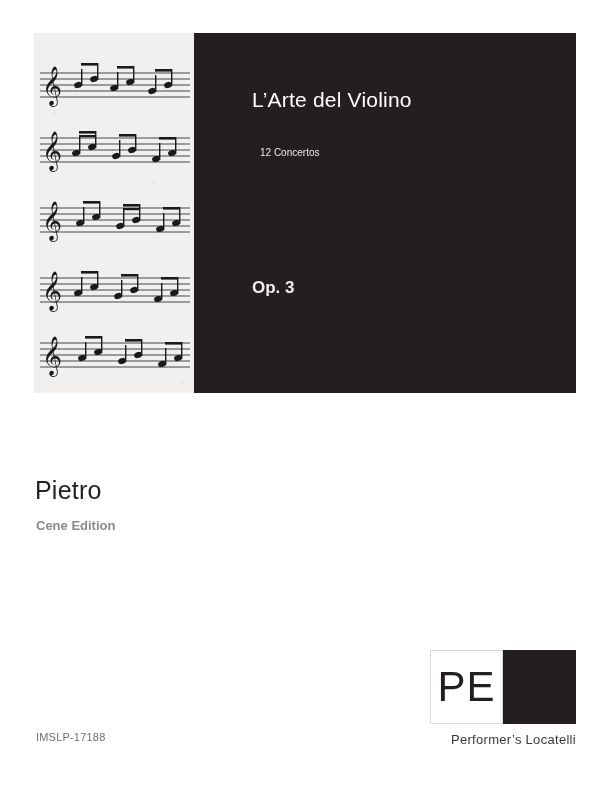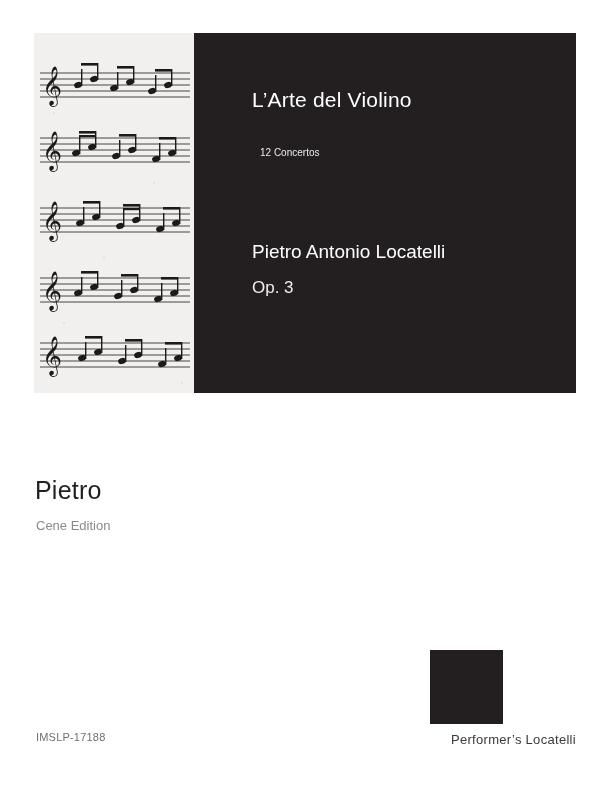--- a/index.html
+++ b/index.html
@@ -88,42 +88,42 @@
     font-weight: 400;
     color: #ffffff;
     white-space: nowrap;
   }
 
   .opus {
     position: absolute;
     left: 58px;
     top: 245px;
     font-size: 17px;
-    font-weight: 400;
+    font-weight: 700;
     color: #ededed;
     white-space: nowrap;
   }
 
   
   .instrument {
     position: absolute;
     left: 35px;
     top: 476px;
     font-size: 25px;
     font-weight: 400;
     color: #231f20;
     letter-spacing: 0.2px;
   }
 
   .edition {
     position: absolute;
     left: 36px;
     top: 518px;
     font-size: 13px;
-    font-weight: 400;
+    font-weight: 700;
     color: #8a8a8a;
   }
 
   
   .imslp-id {
     position: absolute;
     left: 36px;
     top: 731px;
     font-size: 11px;
     color: #6f6f6f;
@@ -335,31 +335,33 @@
           <circle cx="70" cy="225" r="1"></circle>
           <circle cx="30" cy="290" r="1"></circle>
           <circle cx="148" cy="350" r="1"></circle>
         </g>
       </svg>
     </div>
 
     <div class="title-panel">
       <div class="work-title">L’Arte del Violino</div>
       <div class="work-subtitle">12 Concertos</div>
-      <div class="composer">Pietro Antonio Locatelli</div>
       <div class="opus">Op. 3</div>
     </div>
 
   </div>
 
   <div class="instrument">Pietro</div>
   <div class="edition">Cene Edition</div>
 
   <div class="imslp-id">IMSLP-17188</div>
 
   <div class="logo-wrap">
     <div class="logo-mark">
+      <div class="logo-left">
+        <span class="logo-letters">PE</span>
+      </div>
       <div class="logo-right"></div>
     </div>
     <div class="logo-caption">Performer’s Locatelli</div>
   </div>
 
 </div>
 
 </body></html>

